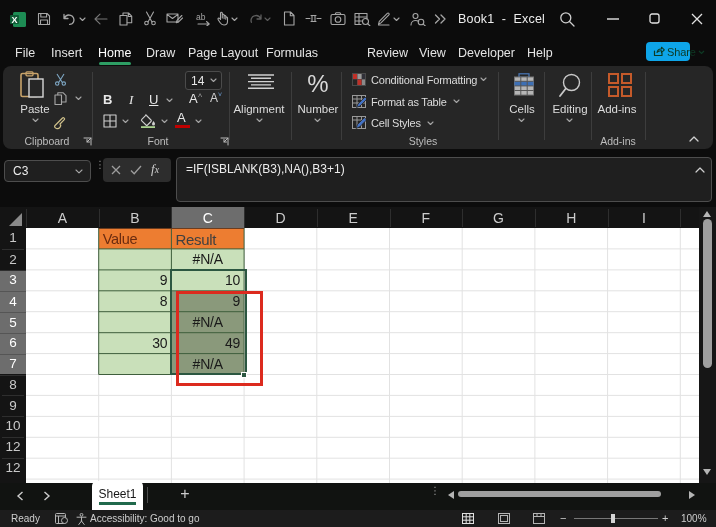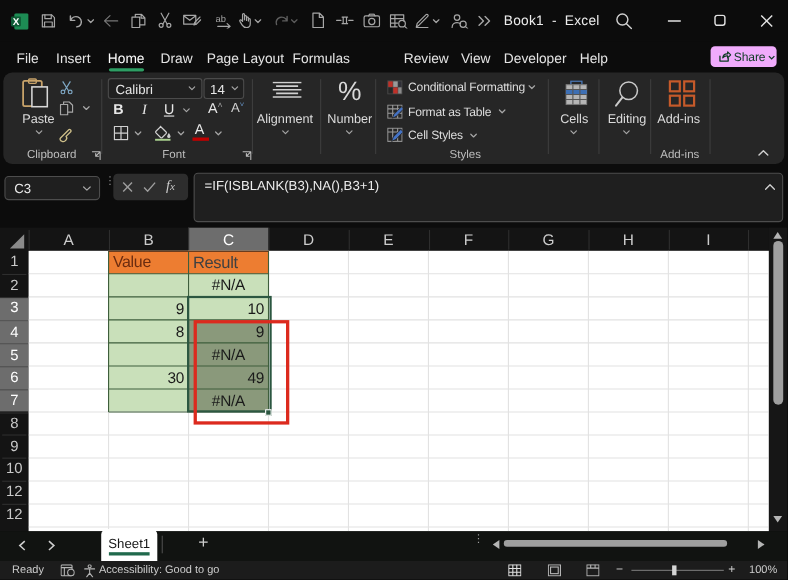--- a/index.html
+++ b/index.html
@@ -139,21 +139,21 @@
     <span class="abs" style="left:188px;">Page Layout</span>
     <span class="abs" style="left:266px;">Formulas</span>
     <span class="abs" style="left:327px;margin-top:19px;">Data</span>
     <span class="abs" style="left:367px;">Review</span>
     <span class="abs" style="left:419px;">View</span>
     <span class="abs" style="left:458px;">Developer</span>
     <span class="abs" style="left:527px;">Help</span>
   </div>
   <div class="abs" style="left:99px;top:24px;width:32px;height:2.5px;background:#2e9e64;border-radius:2px;"></div>
 
-  <div class="abs" style="left:646px;top:4px;width:60px;height:19px;background:#f0abfc;border-radius:4px;">
+  <div class="abs" style="left:646px;top:4px;width:44px;height:19px;background:#0ea5e9;border-radius:4px;">
     <svg class="abs" style="left:7px;top:4px;" width="12" height="11" viewBox="0 0 12 11">
       <path d="M1.5 5 V9.5 H9 V7" fill="none" stroke="#0d3b24" stroke-width="1.2" stroke-linecap="round" stroke-linejoin="round"></path>
       <path d="M4 6.5 C4.5 4 6.5 2.8 8.5 3 L8.5 1.2 L11.3 3.9 L8.5 6.6 L8.5 4.8 C6.8 4.6 5 5.3 4 6.5 Z" fill="none" stroke="#0d3b24" stroke-width="1.1" stroke-linejoin="round"></path>
     </svg>
     <span class="abs" style="left:21px;top:3.5px;font-size:11px;letter-spacing:-0.1px;color:#0e3a24;">Share</span>
     <svg class="abs" style="left:51.5px;top:8px;" width="7" height="5" viewBox="0 0 7 5">
           <path d="M1 1 L3.5 3.5 L6 1" fill="none" stroke="#0e3a24" stroke-width="1.2"></path>
         </svg>
   </div>
 </div>
@@ -194,26 +194,20 @@
       </svg>
 
   <svg class="abs" style="left:50px;top:50px;" width="15" height="14" viewBox="0 0 15 14">
     <path d="M2 9.5 L9.5 2 C10.5 1 12.3 2.7 11.3 3.7 L7 8 C9 10 6 13.5 3.5 12.5 C1.5 11.8 1.2 10.3 2 9.5 Z" fill="none" stroke="#cfc08a" stroke-width="1.2" stroke-linejoin="round"></path>
   </svg>
   <div class="abs" style="left:14px;top:69px;width:60px;text-align:center;font-size:10.5px;color:#bdbdbd;">Clipboard</div>
   <svg class="abs" style="left:80px;top:71px;" width="9" height="9" viewBox="0 0 9 9">
         <path class="ic" style="stroke:#bdbdbd;stroke-width:1" d="M1 1 H8 V8 M8 1 L4 5 M4 2.5 V5 H6.5"></path>
       </svg>
 
-  <div class="abs" style="left:95px;top:5px;width:84px;height:17px;background:#202020;border:1px solid #4b4b4b;border-radius:3px;">
-    <span class="abs" style="left:6px;top:1.5px;font-size:12px;color:#e8e8e8;">Calibri</span>
-    <svg class="abs" style="left:72px;top:6px;" width="7" height="5" viewBox="0 0 7 5">
-          <path class="ic" d="M1 1 L3.5 3.5 L6 1"></path>
-        </svg>
-  </div>
   <div class="abs" style="left:182px;top:5px;width:35px;height:17px;background:#202020;border:1px solid #4b4b4b;border-radius:3px;">
     <span class="abs" style="left:5px;top:1.5px;font-size:12px;color:#e8e8e8;">14</span>
     <svg class="abs" style="left:24px;top:6px;" width="7" height="5" viewBox="0 0 7 5">
           <path class="ic" d="M1 1 L3.5 3.5 L6 1"></path>
         </svg>
   </div>
   <span class="abs" style="left:100px;top:26px;font-size:13px;font-weight:bold;color:#e8e8e8;">B</span>
   <span class="abs" style="left:126px;top:26px;font-size:13px;font-style:italic;font-family:'Liberation Serif',serif;color:#e8e8e8;">I</span>
   <span class="abs" style="left:146px;top:26px;font-size:13px;text-decoration:underline;color:#e8e8e8;">U</span>
   <svg class="abs" style="left:163px;top:32px;" width="7" height="5" viewBox="0 0 7 5">

